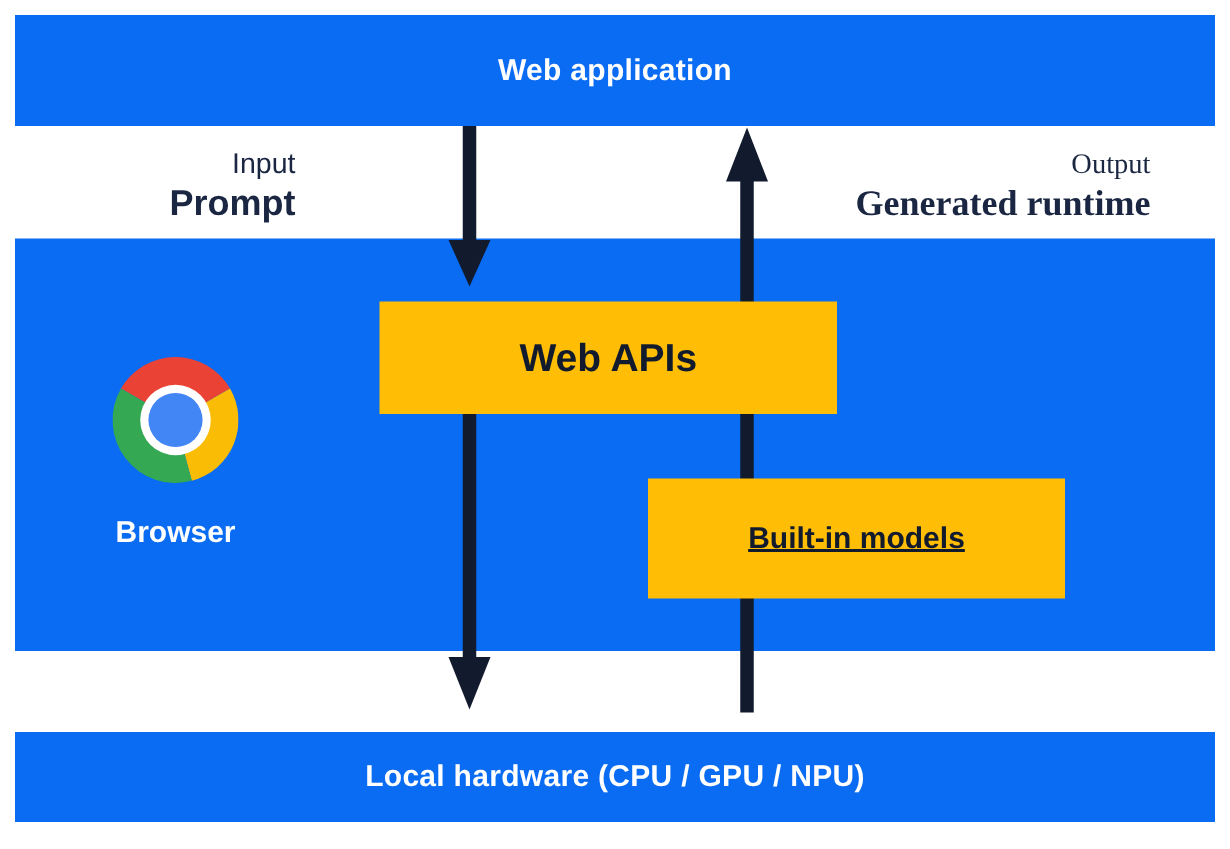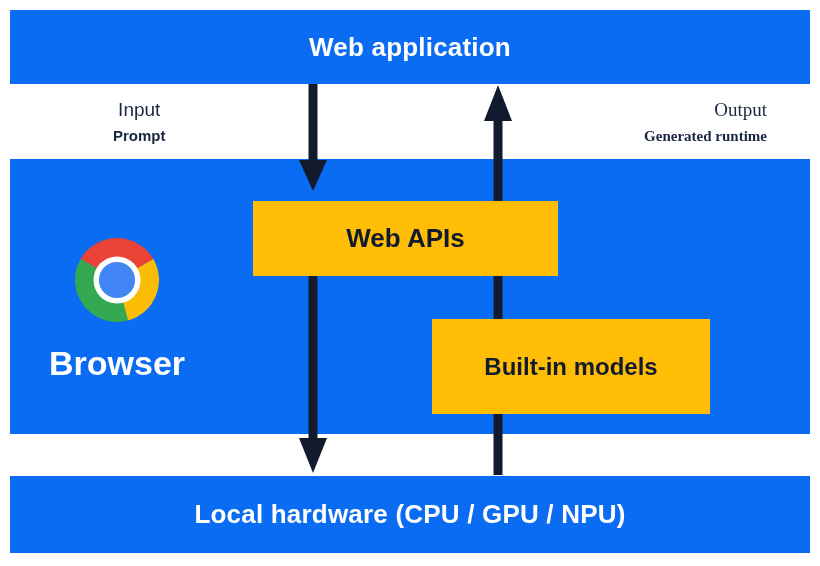--- a/index.html
+++ b/index.html
@@ -16,45 +16,45 @@
   html,body{margin:0;padding:0;background:#ffffff;}
   .canvas{
     position:relative;width:820px;height:566px;background:#ffffff;
     font-family:"Liberation Sans","DejaVu Sans",sans-serif;overflow:hidden;
   }
   .bar{
     position:absolute;left:10px;width:800px;background:var(--panel-blue);
     display:flex;align-items:center;justify-content:center;z-index:0;
   }
   .top-bar{top:10px;height:74px;}
-  .bottom-bar{top:476px;height:77px;}
+  .bottom-bar{top:488px;height:60px;}
   .bar-label{
-    color:var(--text-light);font-weight:700;font-size:26px;letter-spacing:.2px;
+    color:var(--text-light);font-weight:700;font-size:20px;letter-spacing:.2px;
   }
   .middle-panel{
     position:absolute;left:10px;top:159px;width:800px;height:275px;
     background:var(--panel-blue);z-index:0;
   }
   .io-group{position:absolute;z-index:1;color:var(--text-navy);}
-  .io-left{left:113px;top:98px;text-align:center;}
+  .io-left{left:113px;top:98px;text-align:right;}
   .io-right{right:53px;top:98px;text-align:right;font-family:Liberation Serif, serif;}
   .io-caption{font-size:19px;font-weight:400;line-height:23px;}
-  .io-strong{font-size:15px;font-weight:700;line-height:28px;margin-top:1px;}
+  .io-strong{font-size:24px;font-weight:700;line-height:28px;margin-top:1px;}
   .arrows{position:absolute;left:0;top:0;z-index:1;}
   .yellow-box{
     position:absolute;background:var(--box-yellow);z-index:2;
     display:flex;flex-direction:column;align-items:center;justify-content:center;
     color:var(--arrow-navy);font-weight:700;text-align:center;
   }
   .web-apis-box{left:253px;top:201px;width:305px;height:75px;font-size:26px;text-align:center;}
-  .builtin-box{left:432px;top:319px;width:278px;height:95px;font-size:24px;line-height:34px;}
+  .builtin-box{left:432px;top:319px;width:278px;height:80px;font-size:20px;line-height:34px;text-decoration:underline;}
   .chrome-logo{position:absolute;left:75px;top:238px;width:84px;height:84px;z-index:2;}
   .browser-label{
     position:absolute;left:27px;top:344px;width:180px;z-index:2;text-align:center;
-    color:var(--text-light);font-weight:700;font-size:34px;
+    color:var(--text-light);font-weight:700;font-size:20px;
   }
 </style>
 </head>
 <body>
 
 <div class="canvas">
 
   <div class="bar top-bar">
     <span class="bar-label">Web application</span>
   </div>

